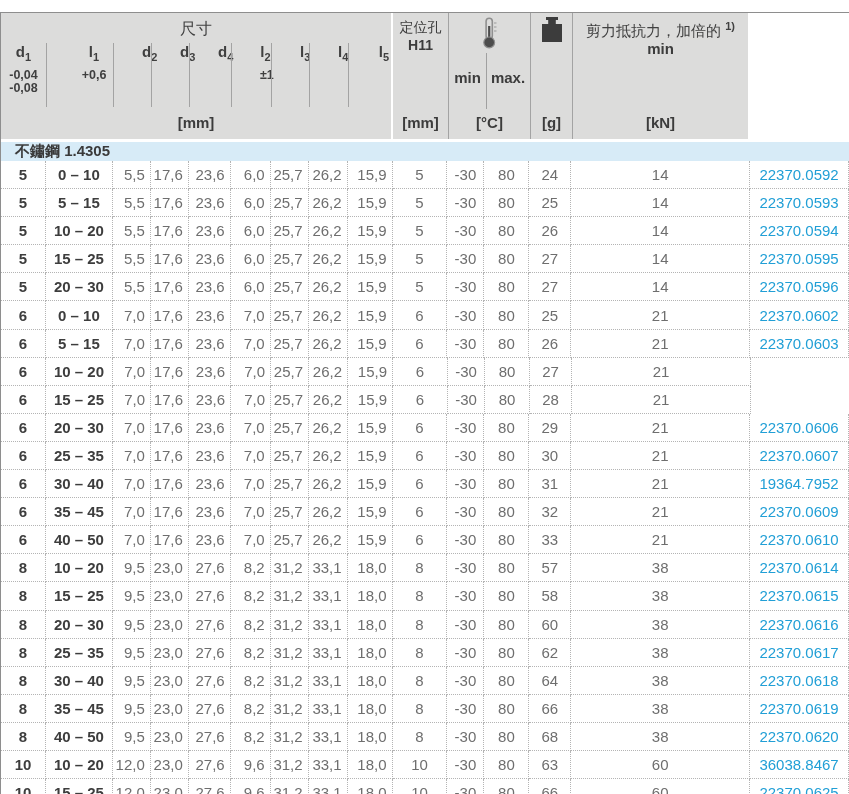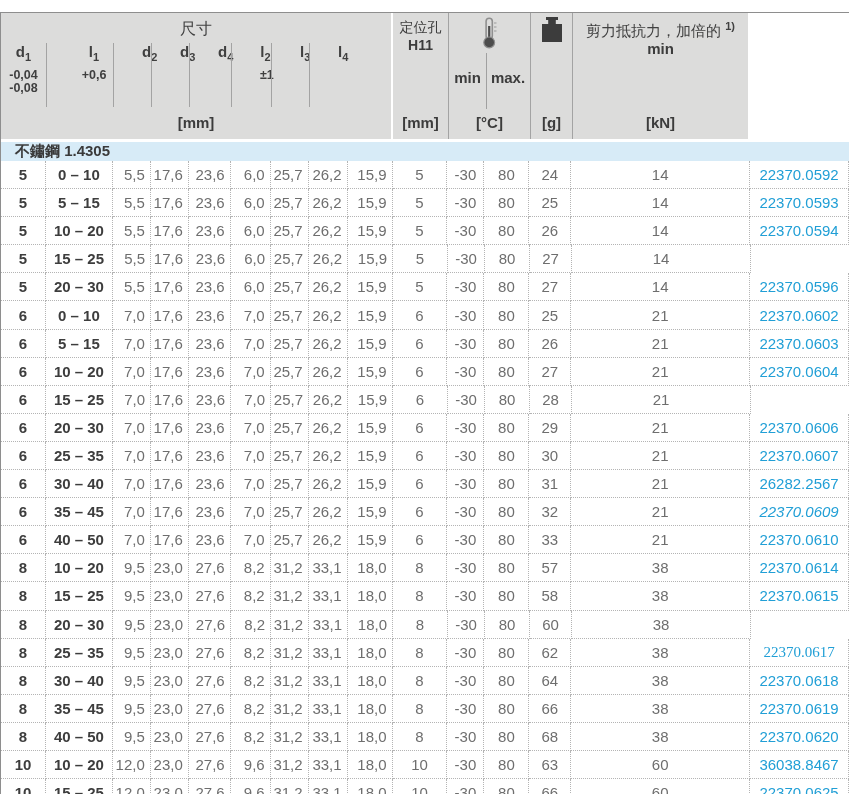--- a/index.html
+++ b/index.html
@@ -89,20 +89,23 @@
           <div class="tol">
               <div>±1</div>
             </div>
         </div>
         <div class="dim-col" style="width:38px">
           <div class="dim-label"><span>l</span><sub>3</sub></div>
         </div>
         <div class="dim-col" style="width:39px">
           <div class="dim-label"><span>l</span><sub>4</sub></div>
         </div>
+        <div class="dim-col" style="width:43px">
+          <div class="dim-label"><span>l</span><sub>5</sub></div>
+        </div>
       </div>
       <div class="unit">[mm]</div>
     </div>
 
     <div class="grp grp-h11">
       <div class="h11-line1">定位孔</div>
       <div class="h11-line2">H11</div>
       <div class="unit">[mm]</div>
     </div>
 
@@ -211,20 +214,21 @@
         <div class="cell c-d4" style="width: 42px;">23,6</div>
         <div class="cell c-l2" style="width: 40px;">6,0</div>
         <div class="cell c-l3" style="width: 38px;">25,7</div>
         <div class="cell c-l4" style="width: 39px;">26,2</div>
         <div class="cell c-l5" style="width: 45px;">15,9</div>
         <div class="cell c-h11" style="width: 55px;">5</div>
         <div class="cell c-tmin" style="width: 37px;">-30</div>
         <div class="cell c-tmax" style="width: 45px;">80</div>
         <div class="cell c-g" style="width: 42px;">27</div>
         <div class="cell c-kn" style="width: 179px;">14</div>
+        <div class="cell c-ref" style="width: 99px;">22370.0595</div>
       </div>
       <div class="row">
         <div class="cell c-d1" style="width: 45px;">5</div>
         <div class="cell c-l1" style="width: 67px;">20 – 30</div>
         <div class="cell c-d2" style="width: 38px;">5,5</div>
         <div class="cell c-d3" style="width: 38px;">17,6</div>
         <div class="cell c-d4" style="width: 42px;">23,6</div>
         <div class="cell c-l2" style="width: 40px;">6,0</div>
         <div class="cell c-l3" style="width: 38px;">25,7</div>
         <div class="cell c-l4" style="width: 39px;">26,2</div>
@@ -278,21 +282,20 @@
         <div class="cell c-d4" style="width: 42px;">23,6</div>
         <div class="cell c-l2" style="width: 40px;">7,0</div>
         <div class="cell c-l3" style="width: 38px;">25,7</div>
         <div class="cell c-l4" style="width: 39px;">26,2</div>
         <div class="cell c-l5" style="width: 45px;">15,9</div>
         <div class="cell c-h11" style="width: 55px;">6</div>
         <div class="cell c-tmin" style="width: 37px;">-30</div>
         <div class="cell c-tmax" style="width: 45px;">80</div>
         <div class="cell c-g" style="width: 42px;">27</div>
         <div class="cell c-kn" style="width: 179px;">21</div>
-        <div class="cell c-ref" style="width: 99px;">22370.0604</div>
       </div>
       <div class="row">
         <div class="cell c-d1" style="width: 45px;">6</div>
         <div class="cell c-l1" style="width: 67px;">15 – 25</div>
         <div class="cell c-d2" style="width: 38px;">7,0</div>
         <div class="cell c-d3" style="width: 38px;">17,6</div>
         <div class="cell c-d4" style="width: 42px;">23,6</div>
         <div class="cell c-l2" style="width: 40px;">7,0</div>
         <div class="cell c-l3" style="width: 38px;">25,7</div>
         <div class="cell c-l4" style="width: 39px;">26,2</div>
@@ -345,38 +348,38 @@
         <div class="cell c-d4" style="width: 42px;">23,6</div>
         <div class="cell c-l2" style="width: 40px;">7,0</div>
         <div class="cell c-l3" style="width: 38px;">25,7</div>
         <div class="cell c-l4" style="width: 39px;">26,2</div>
         <div class="cell c-l5" style="width: 45px;">15,9</div>
         <div class="cell c-h11" style="width: 55px;">6</div>
         <div class="cell c-tmin" style="width: 37px;">-30</div>
         <div class="cell c-tmax" style="width: 45px;">80</div>
         <div class="cell c-g" style="width: 42px;">31</div>
         <div class="cell c-kn" style="width: 179px;">21</div>
-        <div class="cell c-ref" style="width: 99px;">26282.2567</div>
+        <div class="cell c-ref" style="width: 99px;">19364.7952</div>
       </div>
       <div class="row">
         <div class="cell c-d1" style="width: 45px;">6</div>
         <div class="cell c-l1" style="width: 67px;">35 – 45</div>
         <div class="cell c-d2" style="width: 38px;">7,0</div>
         <div class="cell c-d3" style="width: 38px;">17,6</div>
         <div class="cell c-d4" style="width: 42px;">23,6</div>
         <div class="cell c-l2" style="width: 40px;">7,0</div>
         <div class="cell c-l3" style="width: 38px;">25,7</div>
         <div class="cell c-l4" style="width: 39px;">26,2</div>
         <div class="cell c-l5" style="width: 45px;">15,9</div>
         <div class="cell c-h11" style="width: 55px;">6</div>
         <div class="cell c-tmin" style="width: 37px;">-30</div>
         <div class="cell c-tmax" style="width: 45px;">80</div>
         <div class="cell c-g" style="width: 42px;">32</div>
         <div class="cell c-kn" style="width: 179px;">21</div>
-        <div class="cell c-ref" style="width: 99px; font-style: italic;">22370.0609</div>
+        <div class="cell c-ref" style="width: 99px;">22370.0609</div>
       </div>
       <div class="row">
         <div class="cell c-d1" style="width: 45px;">6</div>
         <div class="cell c-l1" style="width: 67px;">40 – 50</div>
         <div class="cell c-d2" style="width: 38px;">7,0</div>
         <div class="cell c-d3" style="width: 38px;">17,6</div>
         <div class="cell c-d4" style="width: 42px;">23,6</div>
         <div class="cell c-l2" style="width: 40px;">7,0</div>
         <div class="cell c-l3" style="width: 38px;">25,7</div>
         <div class="cell c-l4" style="width: 39px;">26,2</div>
@@ -430,37 +433,38 @@
         <div class="cell c-d4" style="width: 42px;">27,6</div>
         <div class="cell c-l2" style="width: 40px;">8,2</div>
         <div class="cell c-l3" style="width: 38px;">31,2</div>
         <div class="cell c-l4" style="width: 39px;">33,1</div>
         <div class="cell c-l5" style="width: 45px;">18,0</div>
         <div class="cell c-h11" style="width: 55px;">8</div>
         <div class="cell c-tmin" style="width: 37px;">-30</div>
         <div class="cell c-tmax" style="width: 45px;">80</div>
         <div class="cell c-g" style="width: 42px;">60</div>
         <div class="cell c-kn" style="width: 179px;">38</div>
+        <div class="cell c-ref" style="width: 99px;">22370.0616</div>
       </div>
       <div class="row">
         <div class="cell c-d1" style="width: 45px;">8</div>
         <div class="cell c-l1" style="width: 67px;">25 – 35</div>
         <div class="cell c-d2" style="width: 38px;">9,5</div>
         <div class="cell c-d3" style="width: 38px;">23,0</div>
         <div class="cell c-d4" style="width: 42px;">27,6</div>
         <div class="cell c-l2" style="width: 40px;">8,2</div>
         <div class="cell c-l3" style="width: 38px;">31,2</div>
         <div class="cell c-l4" style="width: 39px;">33,1</div>
         <div class="cell c-l5" style="width: 45px;">18,0</div>
         <div class="cell c-h11" style="width: 55px;">8</div>
         <div class="cell c-tmin" style="width: 37px;">-30</div>
         <div class="cell c-tmax" style="width: 45px;">80</div>
         <div class="cell c-g" style="width: 42px;">62</div>
         <div class="cell c-kn" style="width: 179px;">38</div>
-        <div class="cell c-ref" style="width: 99px; font-family: Liberation Serif, serif;">22370.0617</div>
+        <div class="cell c-ref" style="width: 99px;">22370.0617</div>
       </div>
       <div class="row">
         <div class="cell c-d1" style="width: 45px;">8</div>
         <div class="cell c-l1" style="width: 67px;">30 – 40</div>
         <div class="cell c-d2" style="width: 38px;">9,5</div>
         <div class="cell c-d3" style="width: 38px;">23,0</div>
         <div class="cell c-d4" style="width: 42px;">27,6</div>
         <div class="cell c-l2" style="width: 40px;">8,2</div>
         <div class="cell c-l3" style="width: 38px;">31,2</div>
         <div class="cell c-l4" style="width: 39px;">33,1</div>

